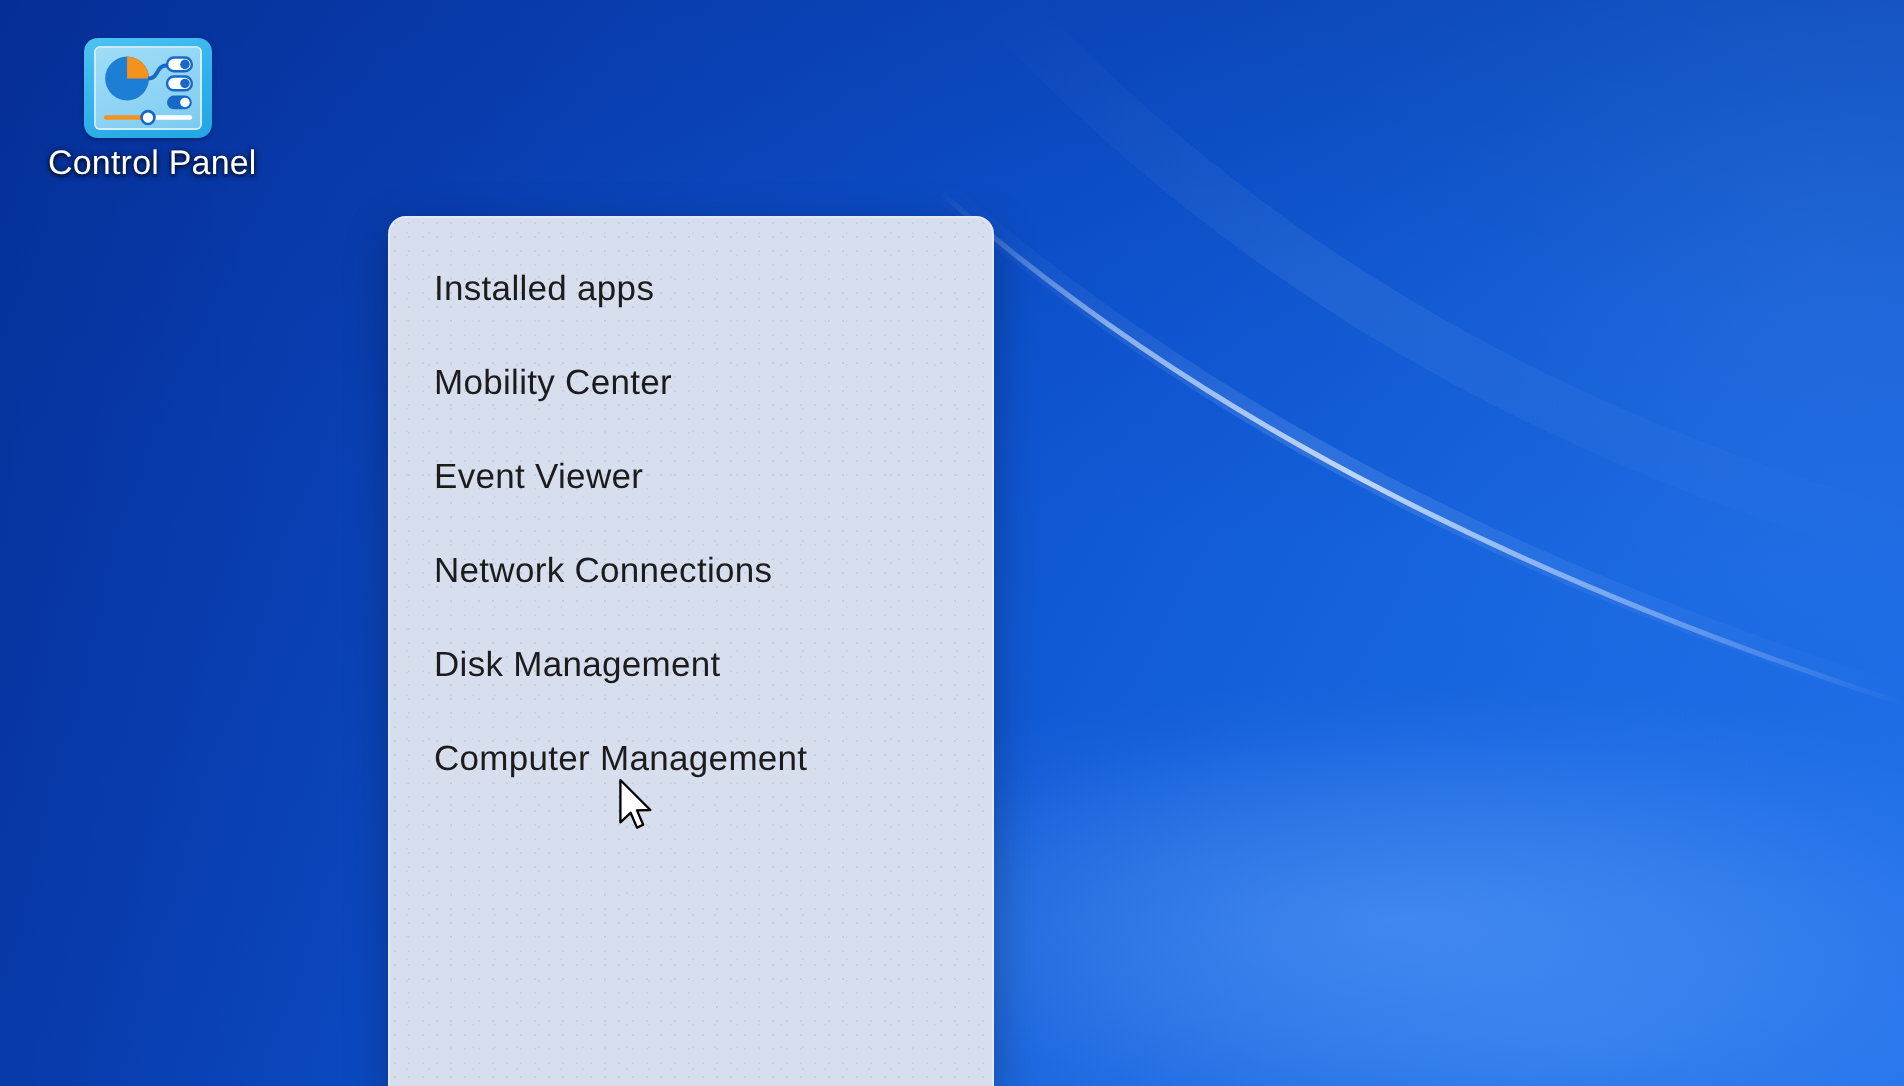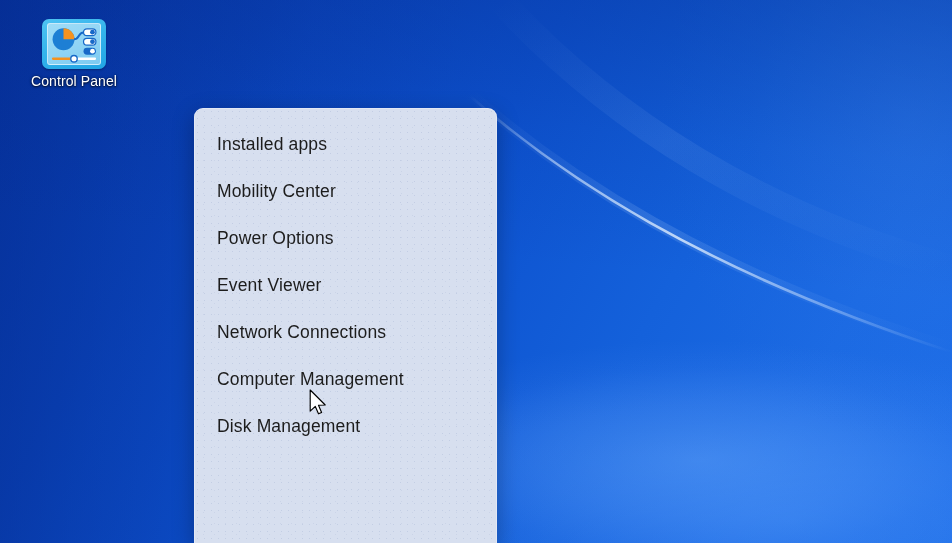--- a/index.html
+++ b/index.html
@@ -117,21 +117,21 @@
     background: linear-gradient(160deg, #9fdcf7 0%, #8ed3f4 60%, #7ccaf1 100%);
     border: 1px solid rgba(255,255,255,0.55);
     box-sizing: border-box;
     overflow: hidden;
   }
 
   .cp-screen svg { display: block; width: 100%; height: 100%; }
 
   .icon-label {
     margin-top: 4px;
-    font-size: 14px;
+    font-size: 17px;
     line-height: 17px;
     color: #ffffff;
     text-shadow:
       0 1px 2px rgba(0,0,0,0.75),
       0 0 3px rgba(0,0,0,0.55);
     white-space: nowrap;
     letter-spacing: 0.1px;
   }
 
   
@@ -253,25 +253,24 @@
         </svg>
       </div>
     </div>
     <div class="icon-label">Control Panel</div>
   </div>
 
   <div id="winx-menu">
     <ul class="menu-list">
       <li class="menu-item">Installed apps</li>
       <li class="menu-item">Mobility Center</li>
-      <li class="menu-item">Power Options</li>
       <li class="menu-item">Event Viewer</li>
       <li class="menu-item">Network Connections</li>
+      <li class="menu-item">Disk Management</li>
       <li class="menu-item">Computer Management</li>
-      <li class="menu-item">Disk Management</li>
     </ul>
   </div>
 
   <div id="mouse-cursor">
     <svg viewBox="0 0 20 30" xmlns="http://www.w3.org/2000/svg" aria-hidden="true">
       <path d="M1.2,1.0 L1.2,22.2 L6.3,17.4 L9.5,24.8 L12.6,23.4 L9.5,16.2 L16.2,16.0 Z" fill="#ffffff" stroke="#000000" stroke-width="1.15" stroke-linejoin="round"></path>
     </svg>
   </div>
 
 </div>

